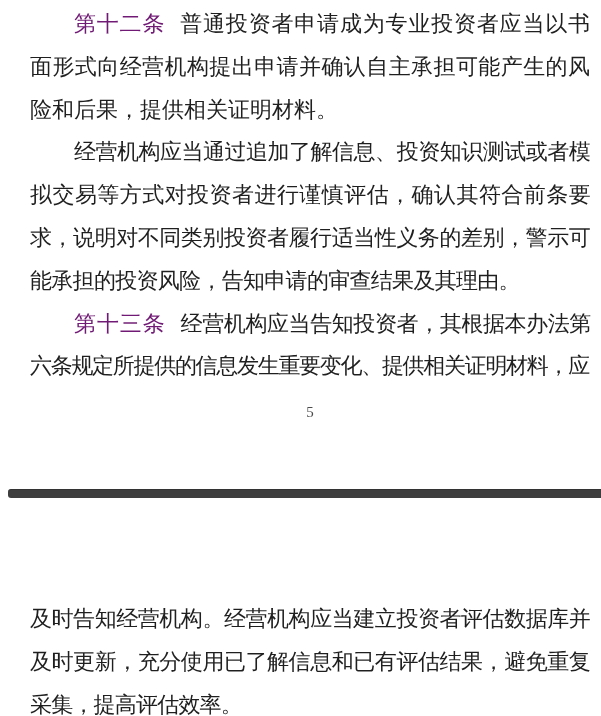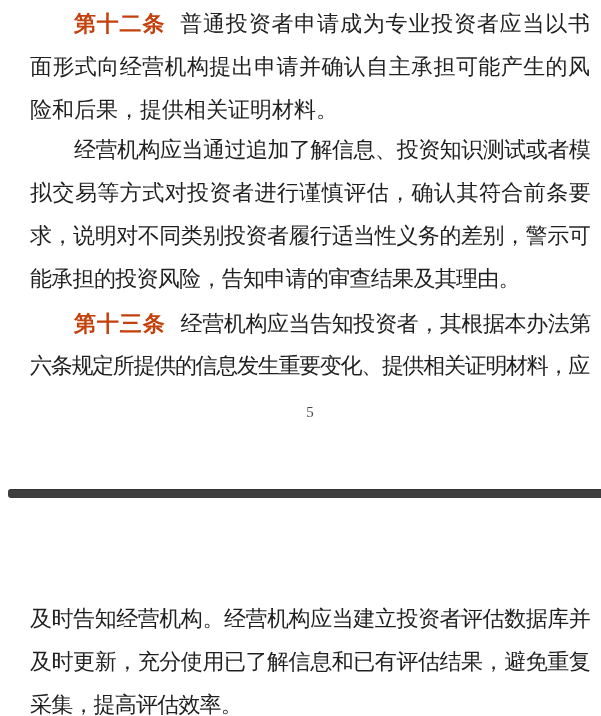--- a/index.html
+++ b/index.html
@@ -27,32 +27,32 @@
   }
   p.para {
     margin: 0;
     font-size: 22px;
     line-height: 42.8px;
     text-align: justify;
     text-indent: 2em;
     color: #1f1f1f;
   }
   p.para.p1 { letter-spacing: 0; }
-  p.para.p2 { letter-spacing: -0.7px; font-family: Liberation Mono, monospace; }
+  p.para.p2 { letter-spacing: -0.7px; }
   p.para.p3 { letter-spacing: -1.3px; }
   p.para.continuation {
     text-indent: 0;
     letter-spacing: -0.8px;
   }
   .term {
     font-family: "Liberation Sans", "DejaVu Sans", sans-serif;
-    font-weight: 700;
+    font-weight: 400;
     letter-spacing: 0;
     margin-right: 15px;
-    color: #c2410c;
+    color: #701a75;
   }
   .term:empty { display: none; }
   .page-number {
     margin-top: 13px;
     height: 22px;
     text-align: center;
     font-size: 15px;
     line-height: 22px;
     color: #4a4a4a;
     font-family: "Liberation Serif", "DejaVu Serif", serif;

